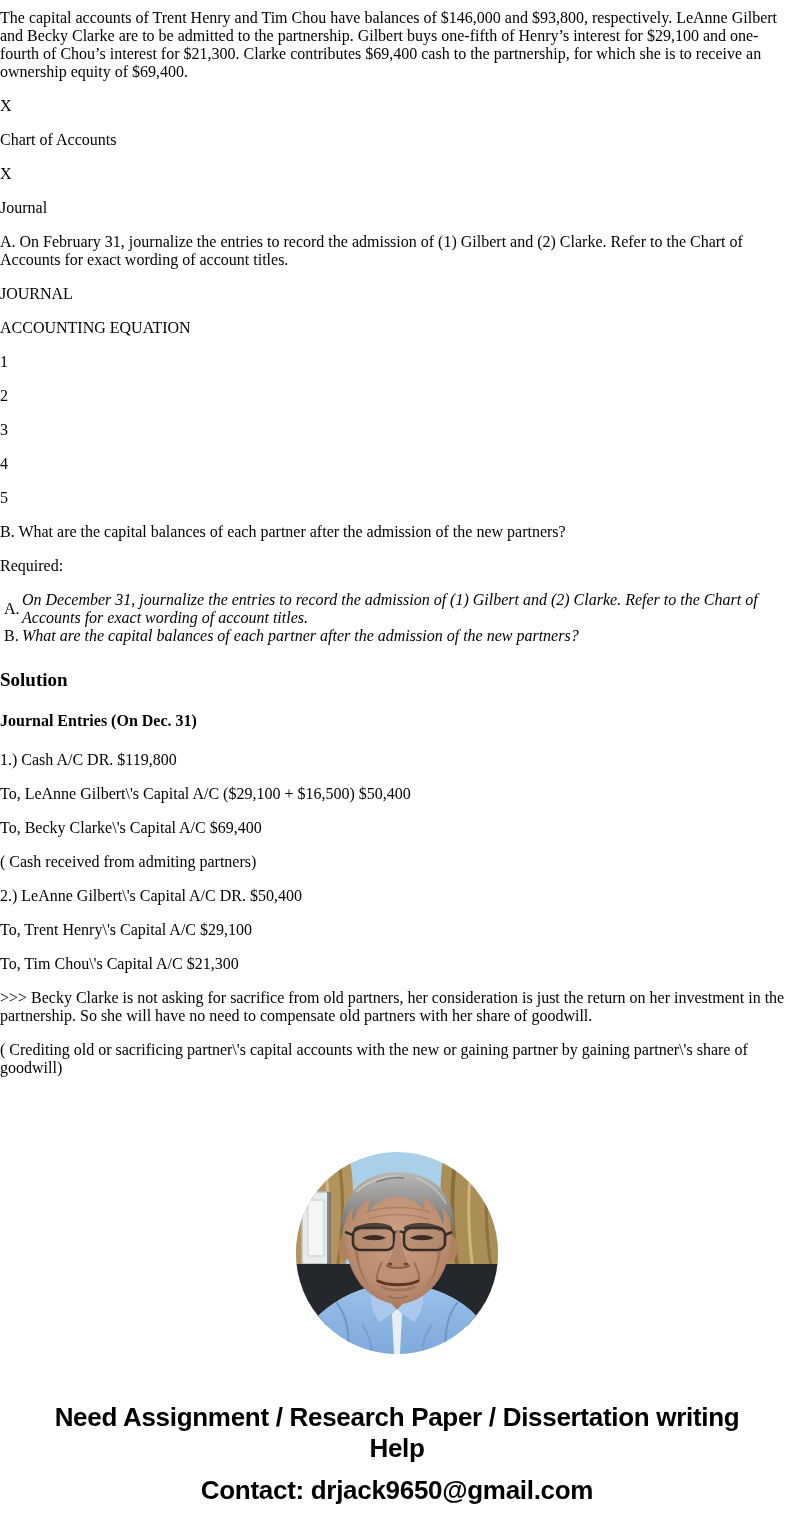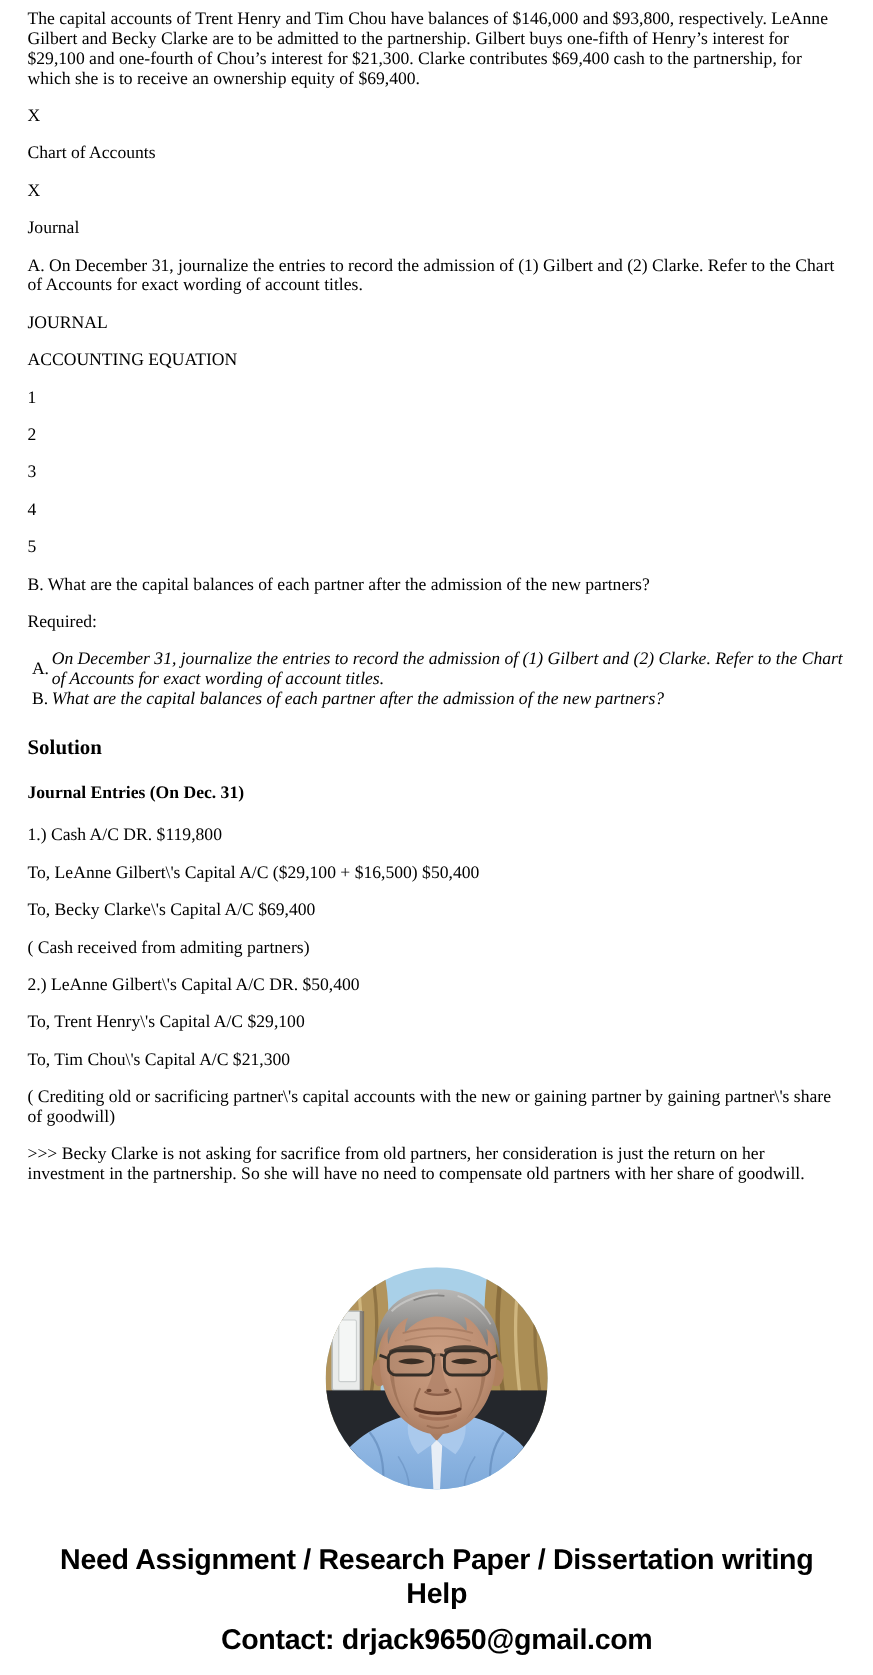--- a/index.html
+++ b/index.html
@@ -3,21 +3,21 @@
 <meta charset="utf-8">
 <style>
   html, body { margin: 0; padding: 0; background: #ffffff; }
   body {
     width: 794px; height: 1523px; overflow: hidden;
     font-family: "Liberation Serif", serif; color: #000;
   }
   
   .document {
     height: 1126px; overflow: hidden;
-    padding: 0 25px; font-size: 16px; line-height: 18px;
+    padding: 0 0; font-size: 16px; line-height: 18px;
   }
   .document p { margin: 16px 0; }
   .document p.first { margin-top: 9px; }
   .req-block { margin: 16px 0; }
   .req-title { margin: 0 0 0 22px; }
   .req-row { display: flex; align-items: center; }
   .req-marker { flex: none; width: 18px; padding-left: 4px; }
   .req-text { font-style: italic; }
   h3.solution-h {
     font-size: 19px; line-height: 22px; font-weight: bold;
@@ -44,21 +44,21 @@
 <body>
 
 <div class="page">
 
   <section class="document">
     <p class="first">The capital accounts of Trent Henry and Tim Chou have balances of $146,000 and $93,800, respectively. LeAnne Gilbert and Becky Clarke are to be admitted to the partnership. Gilbert buys one-fifth of Henry’s interest for $29,100 and one-fourth of Chou’s interest for $21,300. Clarke contributes $69,400 cash to the partnership, for which she is to receive an ownership equity of $69,400.</p>
     <p>X</p>
     <p>Chart of Accounts</p>
     <p>X</p>
     <p>Journal</p>
-    <p>A. On December 31, journalize the entries to record the admission of (1) Gilbert and (2) Clarke. Refer to the Chart of Accounts for exact wording of account titles.</p>
+    <p>A. On February 31, journalize the entries to record the admission of (1) Gilbert and (2) Clarke. Refer to the Chart of Accounts for exact wording of account titles.</p>
     <p>JOURNAL</p>
     <p>ACCOUNTING EQUATION</p>
     <p>1</p>
     <p>2</p>
     <p>3</p>
     <p>4</p>
     <p>5</p>
     <p>B. What are the capital balances of each partner after the admission of the new partners?</p>
 
     <div class="req-block">
@@ -76,22 +76,22 @@
     <h3 class="solution-h">Solution</h3>
     <h4 class="sub-h">Journal Entries (On Dec. 31)</h4>
 
     <p>1.) Cash A/C DR. $119,800</p>
     <p>To, LeAnne Gilbert\'s Capital A/C ($29,100 + $16,500) $50,400</p>
     <p>To, Becky Clarke\'s Capital A/C $69,400</p>
     <p>( Cash received from admiting partners)</p>
     <p>2.) LeAnne Gilbert\'s Capital A/C DR. $50,400</p>
     <p>To, Trent Henry\'s Capital A/C $29,100</p>
     <p>To, Tim Chou\'s Capital A/C $21,300</p>
+    <p>&gt;&gt;&gt; Becky Clarke is not asking for sacrifice from old partners, her consideration is just the return on her investment in the partnership. So she will have no need to compensate old partners with her share of goodwill.</p>
     <p>( Crediting old or sacrificing partner\'s capital accounts with the new or gaining partner by gaining partner\'s share of goodwill)</p>
-    <p>&gt;&gt;&gt; Becky Clarke is not asking for sacrifice from old partners, her consideration is just the return on her investment in the partnership. So she will have no need to compensate old partners with her share of goodwill.</p>
 
   </section>
 
   <div class="photo-wrap">
     <svg width="202" height="202" viewBox="0 0 202 202" role="img">
       <defs>
         <clipPath id="circ">
             <circle cx="101" cy="101" r="101"></circle>
           </clipPath>
         <radialGradient id="faceg" cx="50%" cy="42%" r="65%">

